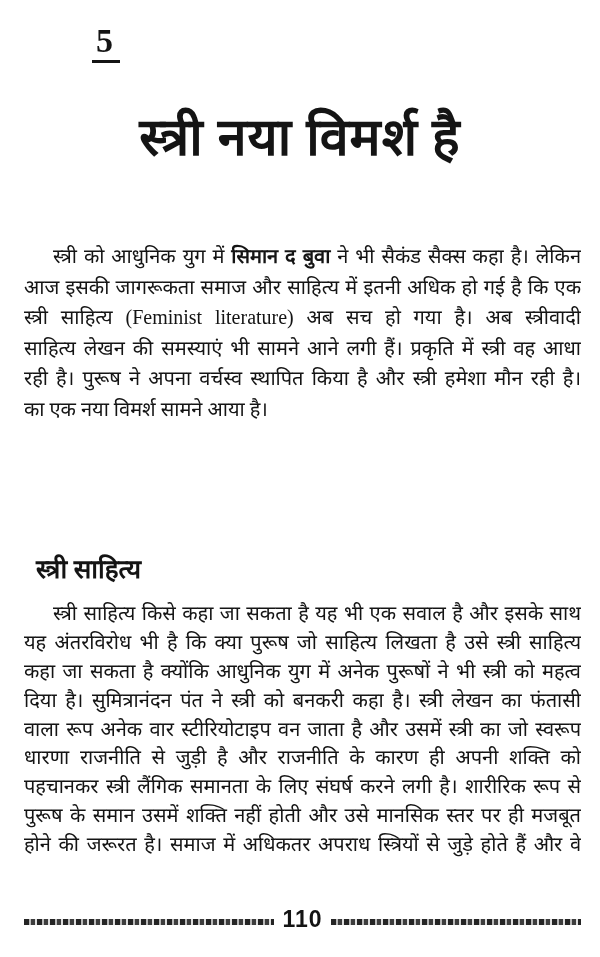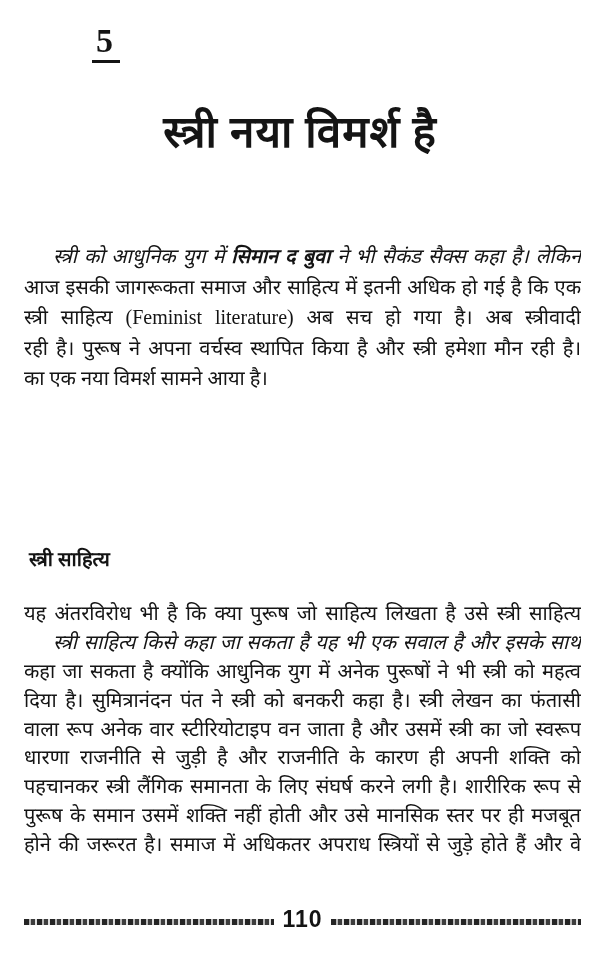--- a/index.html
+++ b/index.html
@@ -15,44 +15,44 @@
   .chapter-num{
     position:absolute;left:92px;top:22px;
     font-size:34px;font-weight:600;
     border-bottom:3px solid #141414;
     padding:0 7px 1px 4px;
     line-height:1.1;
   }
   .title{
     position:absolute;left:0;top:102px;width:600px;
     margin:0;text-align:center;
-    font-size:44px;font-weight:700;
+    font-size:52px;font-weight:700;
     letter-spacing:1px;
     line-height:1.4;
   }
   .para{
     position:absolute;left:24px;width:557px;
   }
   .para-1{top:241px;}
   .para-2{top:599px;}
   .line{
     text-align:justify;
     text-align-last:justify;
     overflow:hidden;
     font-size:20px;
   }
   .para-1 .line{height:30.5px;line-height:30.5px;}
   .para-2 .line{height:28.9px;line-height:28.9px;}
   .line.last{text-align-last:left;font-family:Liberation Serif, serif;}
-  .line.indent{text-indent:29px;font-style:italic;}
+  .line.indent{text-indent:29px;}
   .bold{font-weight:700;}
   .section-heading{
     position:absolute;left:24px;top:541px;
-    margin:5px;
-    font-size:20px;font-weight:700;
+    margin:12px;
+    font-size:26px;font-weight:700;
     line-height:1.3;
   }
   .footer{
     position:absolute;left:24px;top:908px;width:557px;
     display:flex;align-items:center;gap:2px;
   }
   .footer-rule{
     flex:1 1 auto;height:6px;
     background:repeating-linear-gradient(90deg,
       rgba(25,25,25,.95) 0 5px,
@@ -75,29 +75,30 @@
 <div class="page">
 
   <div class="chapter-num">5</div>
 
   <h1 class="title">स्त्री नया विमर्श है</h1>
 
   <div class="para para-1">
       <div class="line indent"><span>स्त्री को आधुनिक युग में </span><span class="bold">सिमान द बुवा</span><span> ने भी सैकंड सैक्स कहा है। लेकिन</span></div>
       <div class="line"><span>आज इसकी जागरूकता समाज और साहित्य में इतनी अधिक हो गई है कि एक</span></div>
       <div class="line"><span>स्त्री साहित्य (Feminist literature) अब सच हो गया है। अब स्त्रीवादी</span></div>
+      <div class="line"><span>साहित्य लेखन की समस्याएं भी सामने आने लगी हैं। प्रकृति में स्त्री वह आधा</span></div>
       <div class="line"><span>रही है। पुरूष ने अपना वर्चस्व स्थापित किया है और स्त्री हमेशा मौन रही है।</span></div>
       <div class="line last"><span>का एक नया विमर्श सामने आया है।</span></div>
     </div>
 
   <h2 class="section-heading">स्त्री साहित्य</h2>
 
   <div class="para para-2">
+      <div class="line indent"><span>स्त्री साहित्य किसे कहा जा सकता है यह भी एक सवाल है और इसके साथ</span></div>
       <div class="line"><span>यह अंतरविरोध भी है कि क्या पुरूष जो साहित्य लिखता है उसे स्त्री साहित्य</span></div>
-      <div class="line indent"><span>स्त्री साहित्य किसे कहा जा सकता है यह भी एक सवाल है और इसके साथ</span></div>
       <div class="line"><span>कहा जा सकता है क्योंकि आधुनिक युग में अनेक पुरूषों ने भी स्त्री को महत्व</span></div>
       <div class="line"><span>दिया है। सुमित्रानंदन पंत ने स्त्री को बनकरी कहा है। स्त्री लेखन का फंतासी</span></div>
       <div class="line"><span>वाला रूप अनेक वार स्टीरियोटाइप वन जाता है और उसमें स्त्री का जो स्वरूप</span></div>
       <div class="line"><span>धारणा राजनीति से जुड़ी है और राजनीति के कारण ही अपनी शक्ति को</span></div>
       <div class="line"><span>पहचानकर स्त्री लैंगिक समानता के लिए संघर्ष करने लगी है। शारीरिक रूप से</span></div>
       <div class="line"><span>पुरूष के समान उसमें शक्ति नहीं होती और उसे मानसिक स्तर पर ही मजबूत</span></div>
       <div class="line"><span>होने की जरूरत है। समाज में अधिकतर अपराध स्त्रियों से जुड़े होते हैं और वे</span></div>
     </div>
 
   <div class="footer">

